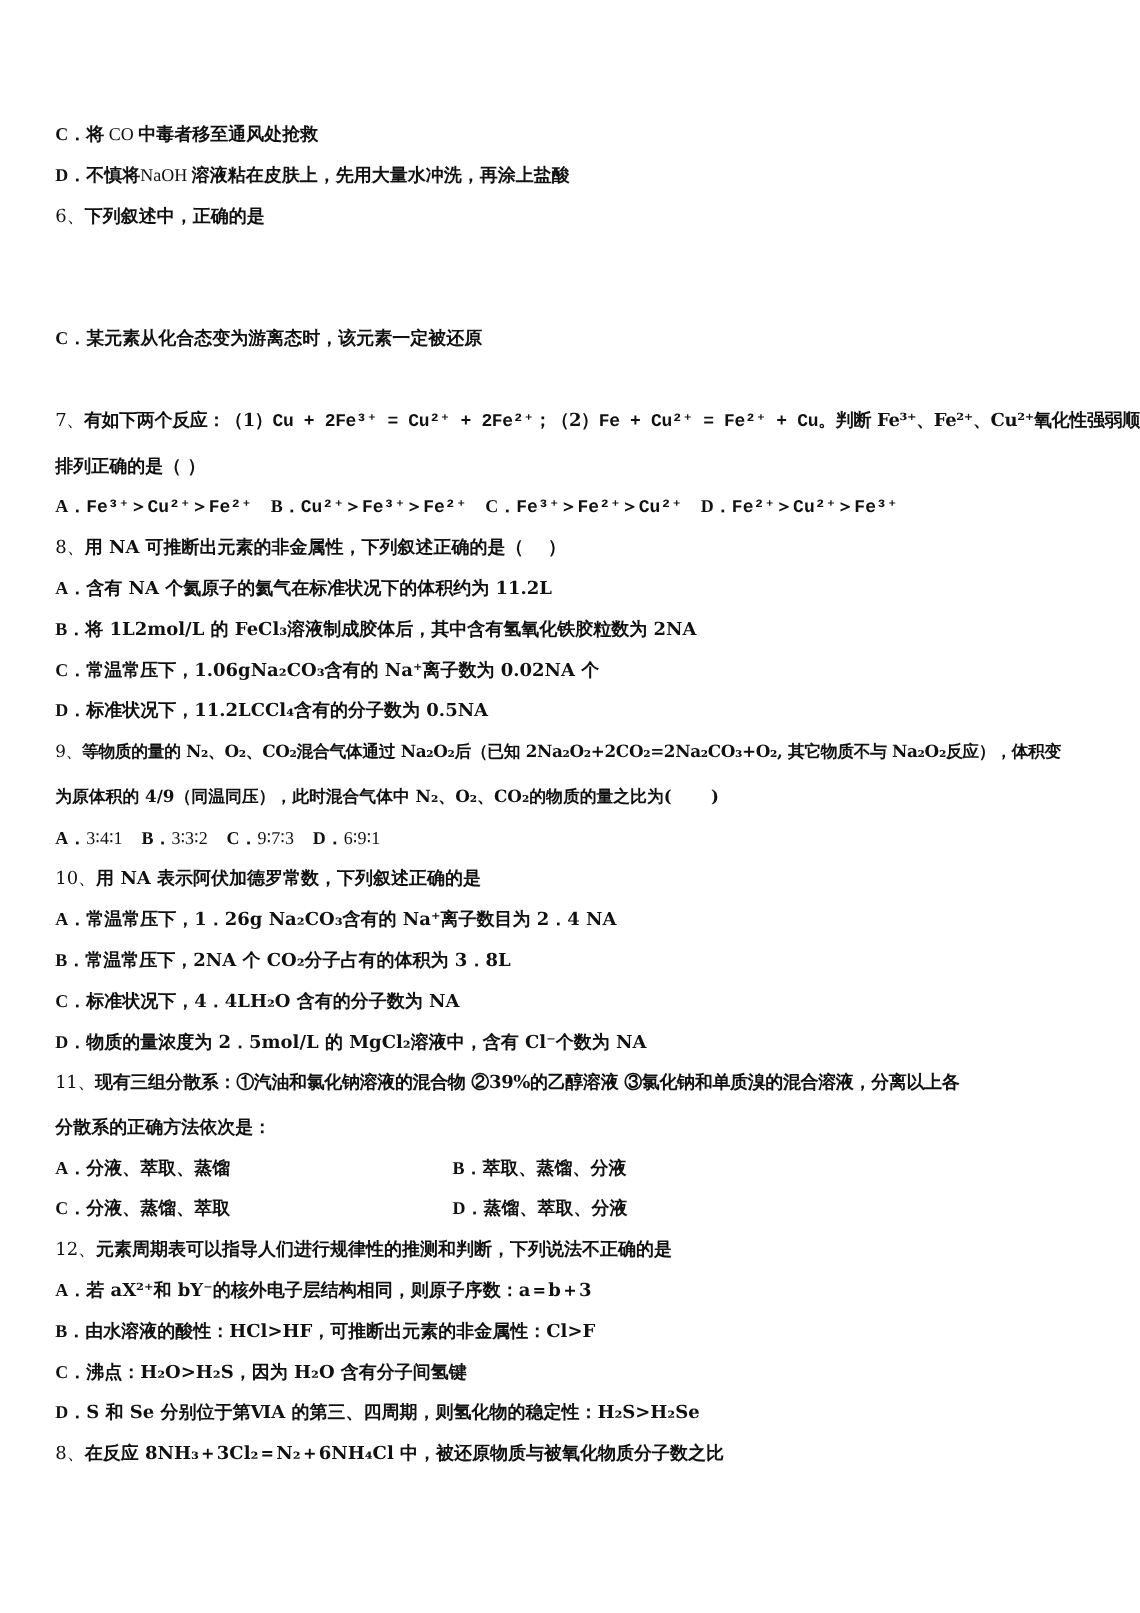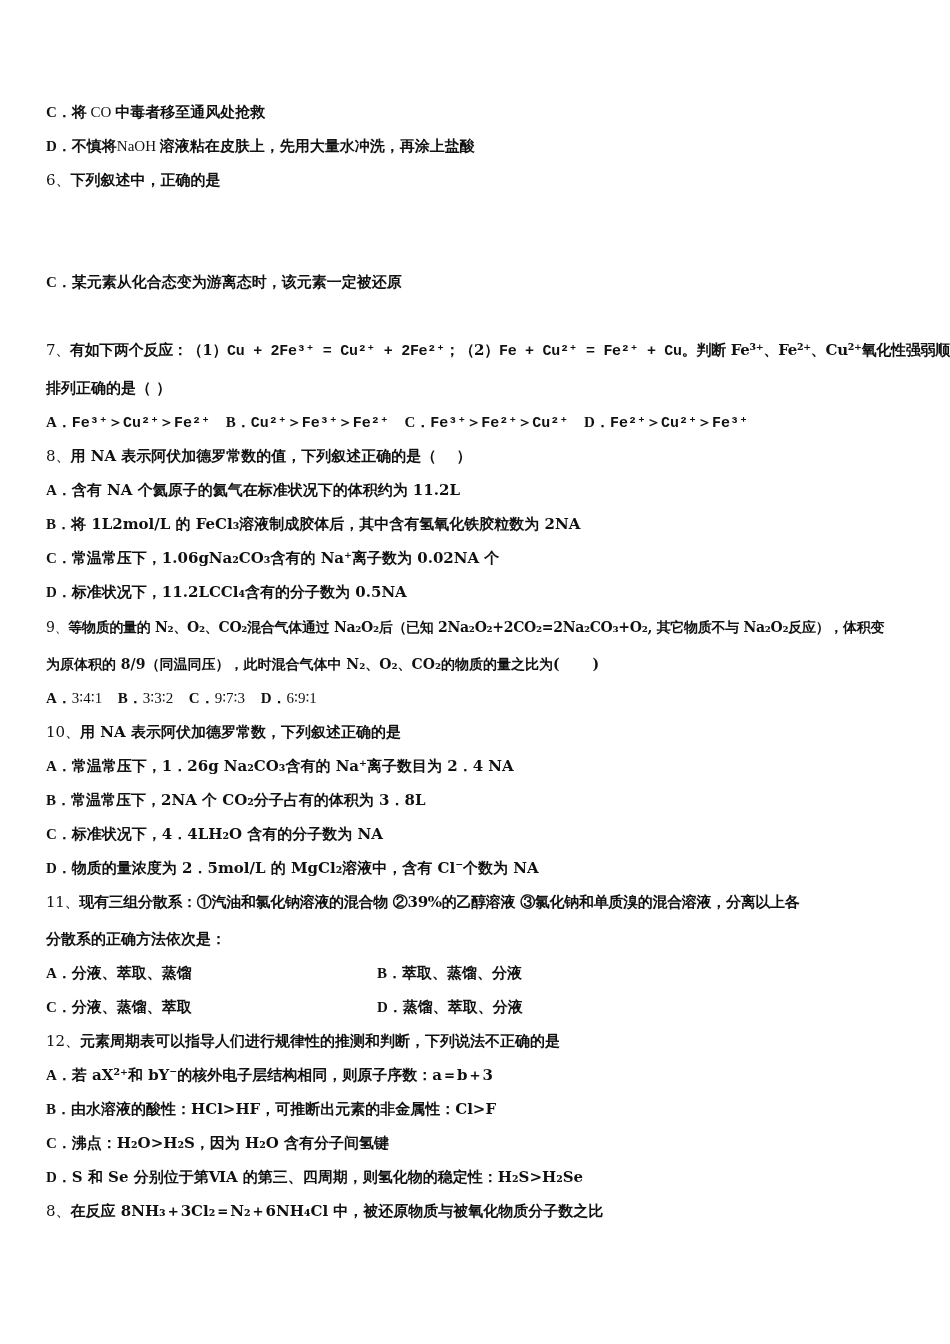--- a/index.html
+++ b/index.html
@@ -48,40 +48,40 @@
     <span>排列正确的是（ ）</span>
   </div>
   <div class="line" style="top:412px">
     <span><span class="lbl">A．</span><span class="latin">Fe³⁺＞Cu²⁺＞Fe²⁺</span></span>&nbsp;&nbsp;
     <span><span class="lbl">B．</span><span class="latin">Cu²⁺＞Fe³⁺＞Fe²⁺</span></span>&nbsp;&nbsp;
     <span><span class="lbl">C．</span><span class="latin">Fe³⁺＞Fe²⁺＞Cu²⁺</span></span>&nbsp;&nbsp;
     <span><span class="lbl">D．</span><span class="latin">Fe²⁺＞Cu²⁺＞Fe³⁺</span></span>
   </div>
 
   <div class="line" style="top:446px">
-    <span class="qnum">8、</span><span>用 NA 表示阿伏加德罗常数的值，下列叙述正确的是（　 ）</span>
+    <span class="qnum">8、</span><span>用 NA 可推断出元素的非金属性，下列叙述正确的是（　 ）</span>
   </div>
   <div class="line" style="top:480px">
     <span class="lbl">A．</span><span>含有 NA 个氦原子的氦气在标准状况下的体积约为 11.2L</span>
   </div>
   <div class="line" style="top:514px">
     <span class="lbl">B．</span><span>将 1L2mol/L 的 FeCl₃溶液制成胶体后，其中含有氢氧化铁胶粒数为 2NA</span>
   </div>
   <div class="line" style="top:548px">
     <span class="lbl">C．</span><span>常温常压下，1.06gNa₂CO₃含有的 Na⁺离子数为 0.02NA 个</span>
   </div>
   <div class="line" style="top:582px">
     <span class="lbl">D．</span><span>标准状况下，11.2LCCl₄含有的分子数为 0.5NA</span>
   </div>
 
   <div class="line narrow" style="top:617px; font-size:14px;">
     <span class="qnum">9、</span><span>等物质的量的 N₂、O₂、CO₂混合气体通过 Na₂O₂后（已知 2Na₂O₂+2CO₂=2Na₂CO₃+O₂, 其它物质不与 Na₂O₂反应），体积变</span>
   </div>
   <div class="line" style="top:654px; font-size:14px;">
-    <span>为原体积的 8/9（同温同压），此时混合气体中 N₂、O₂、CO₂的物质的量之比为(　　 )</span>
+    <span>为原体积的 4/9（同温同压），此时混合气体中 N₂、O₂、CO₂的物质的量之比为(　　 )</span>
   </div>
   <div class="line" style="top:688px">
     <span><span class="lbl">A．</span><span class="plain">3∶4∶1</span></span>&nbsp;&nbsp;
     <span><span class="lbl">B．</span><span class="plain">3∶3∶2</span></span>&nbsp;&nbsp;
     <span><span class="lbl">C．</span><span class="plain">9∶7∶3</span></span>&nbsp;&nbsp;
     <span><span class="lbl">D．</span><span class="plain">6∶9∶1</span></span>
   </div>
 
   <div class="line" style="top:722px">
     <span class="qnum">10、</span><span>用 NA 表示阿伏加德罗常数，下列叙述正确的是</span>

